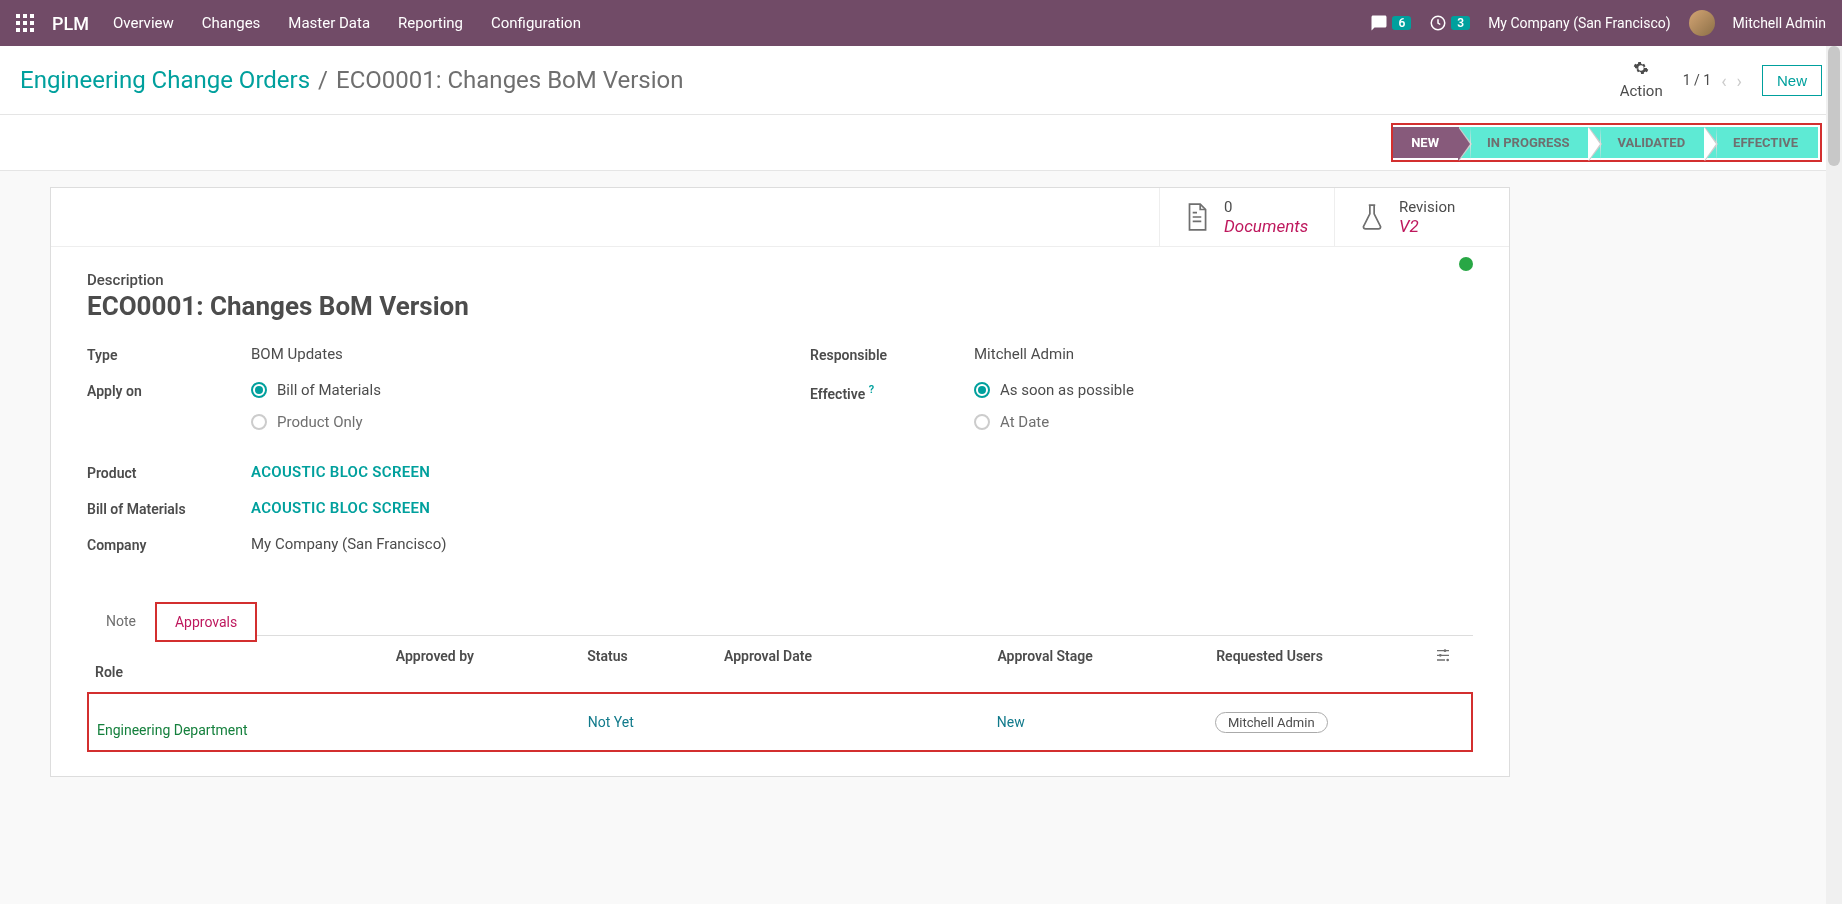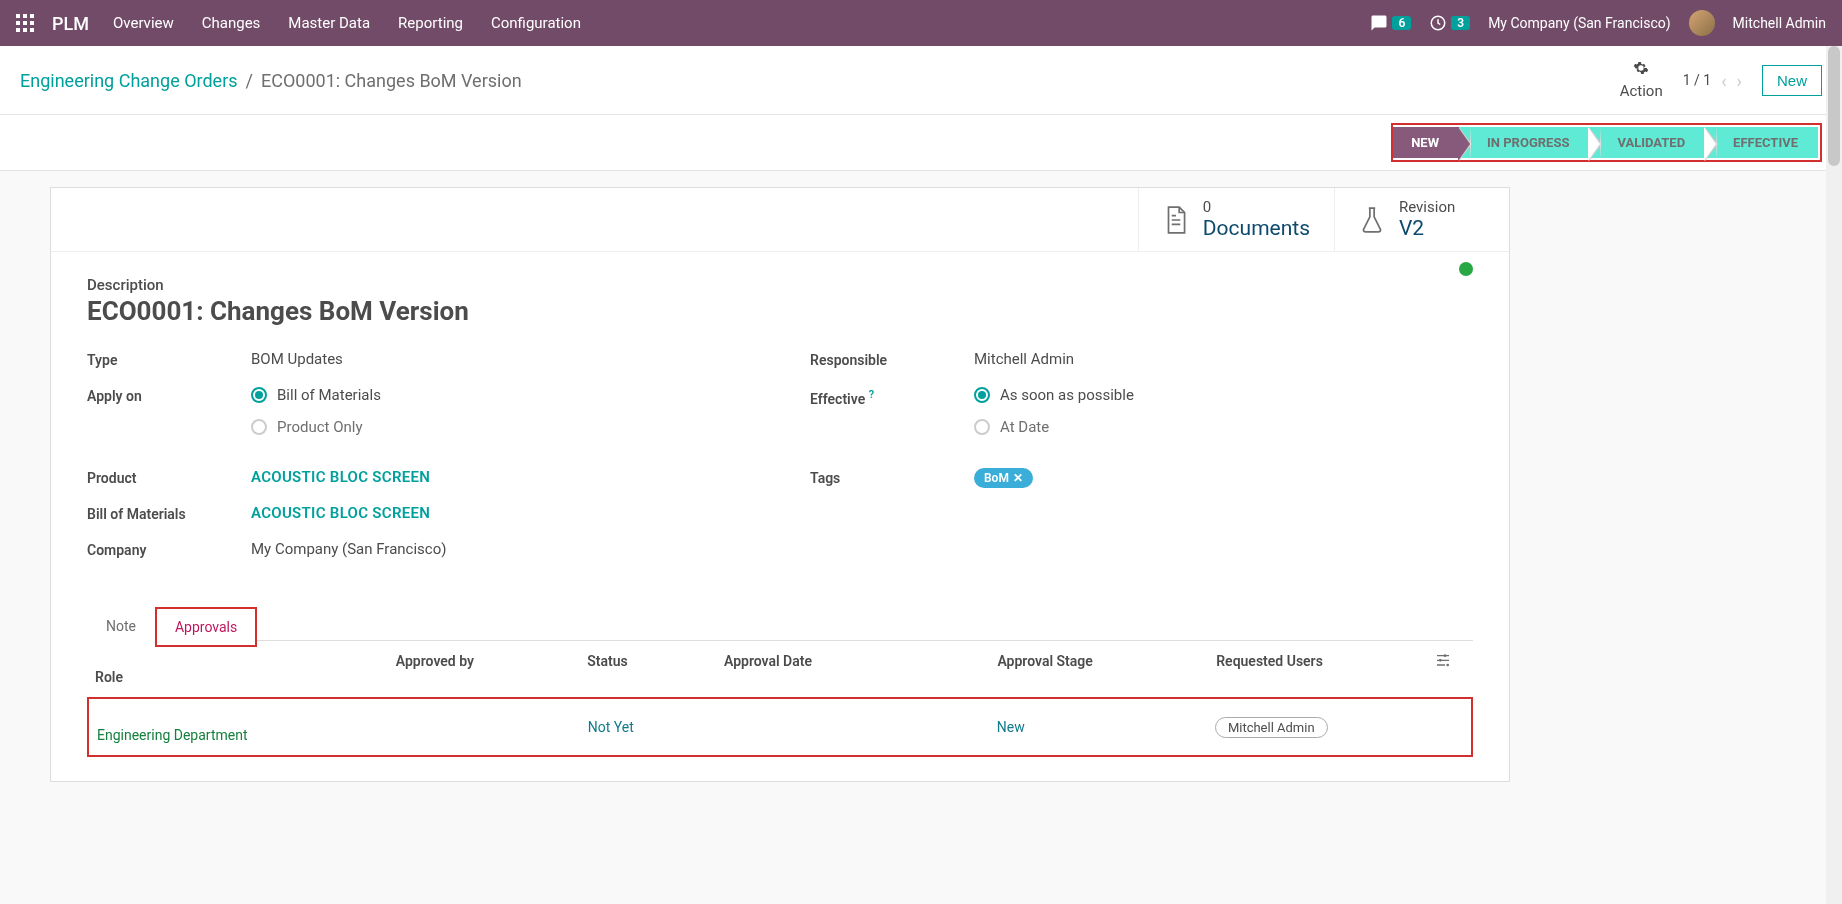--- a/index.html
+++ b/index.html
@@ -13,21 +13,21 @@
 .navbar .nav-links a { color: #fff; text-decoration: none; font-size: 15px; }
 .navbar .right { margin-left: auto; display: flex; align-items: center; gap: 18px; }
 .navbar .badge-wrap { display: flex; align-items: center; gap: 4px; cursor: pointer; }
 .navbar .badge { background: #00a09d; color: #fff; border-radius: 3px; padding: 0 6px; font-size: 12px; font-weight: 600; }
 .navbar .company { font-size: 14px; }
 .navbar .avatar { width: 26px; height: 26px; border-radius: 50%; background: linear-gradient(135deg,#d4a574,#8b6f47); }
 .navbar .user { font-size: 14px; }
 
 
 .control-bar { background: #fff; border-bottom: 1px solid #e5e5e5; padding: 14px 20px; display: flex; align-items: center; }
-.breadcrumb { font-size: 18px; display: flex; align-items: flex-end; gap: 8px; }
+.breadcrumb { font-size: 24px; display: flex; align-items: flex-end; gap: 8px; }
 .breadcrumb .link { color: #00a09d; cursor: pointer; }
 .breadcrumb .sep { color: #6f6f6f; }
 .breadcrumb .current { color: #6f6f6f; }
 .control-right { margin-left: auto; display: flex; align-items: center; gap: 20px; }
 .action-btn { display: flex; align-items: center; gap: 6px; cursor: pointer; color: #4c4c4c; font-size: 15px; flex-direction: column; }
 .pager { display: flex; align-items: center; gap: 10px; color: #4c4c4c; justify-content: space-between; }
 .pager .arrow { color: #ccc; cursor: pointer; font-size: 18px; }
 .new-btn { border: 1.5px solid #00a09d; color: #00a09d; background: #fff; padding: 6px 14px; font-size: 15px; cursor: pointer; font-weight: 500; }
 
 
@@ -42,21 +42,21 @@
 .stage::before { content: ""; position: absolute; top: 0; right: -13px; border-top: 17px solid transparent; border-bottom: 17px solid transparent; border-left: 13px solid #ccc; width: 0; height: 0; z-index: 1; }
 .stage:last-child::after, .stage:last-child::before { display: none; }
 
 
 .form-sheet { background: #fff; border: 1px solid #ddd; margin: 16px 50px; max-width: 1460px; position: relative; }
 .button-box { display: flex; justify-content: flex-end; border-bottom: 1px solid #eee; }
 .stat-button { border-left: 1px solid #eee; padding: 10px 24px; display: flex; align-items: center; gap: 14px; cursor: pointer; min-width: 175px; }
 .stat-button .icon { font-size: 26px; color: #6f6f6f; }
 .stat-button .text { display: flex; flex-direction: column; line-height: 1.2; }
 .stat-button .text .val { color: #4c4c4c; font-size: 15px; }
-.stat-button .text .lbl { color: #0c4a6e; font-size: 21px; }
+.stat-button .text .lbl { color: #be185d; font-size: 17px; font-style: italic; }
 
 .sheet-body { padding: 24px 36px; position: relative; }
 .status-dot { position: absolute; right: 36px; top: 10px; width: 14px; height: 14px; border-radius: 50%; background: #28a745; }
 .desc-label { color: #4c4c4c; font-size: 15px; margin-bottom: 2px; font-weight: 500; }
 .title { font-size: 26px; color: #4c4c4c; margin-bottom: 24px; }
 
 .form-grid { display: flex; gap: 60px; }
 .form-col { flex: 1; }
 .form-row { display: flex; margin-bottom: 18px; align-items: flex-start; gap: 19px; }
 .form-row .label { width: 145px; color: #4c4c4c; font-weight: 600; font-size: 14px; padding-top: 2px; }
@@ -253,29 +253,20 @@
             <div class="radio-opt sel">
               <span class="radio checked"></span>
               <span class="txt">As soon as possible</span>
             </div>
             <div class="radio-opt">
               <span class="radio"></span>
               <span class="txt">At Date</span>
             </div>
           </span>
         </div>
-        <div class="form-row">
-          <span class="label">Tags</span>
-          <span class="value">
-            <span class="tag">
-              <span>BoM</span>
-              <span class="x">✕</span>
-            </span>
-          </span>
-        </div>
       </div>
     </div>
 
     <div class="tabs-wrap">
       <div class="tabs-head">
         <div class="tab inactive">Note</div>
         <div class="tab active-hl">Approvals</div>
       </div>
 
       <div class="table-wrap">

